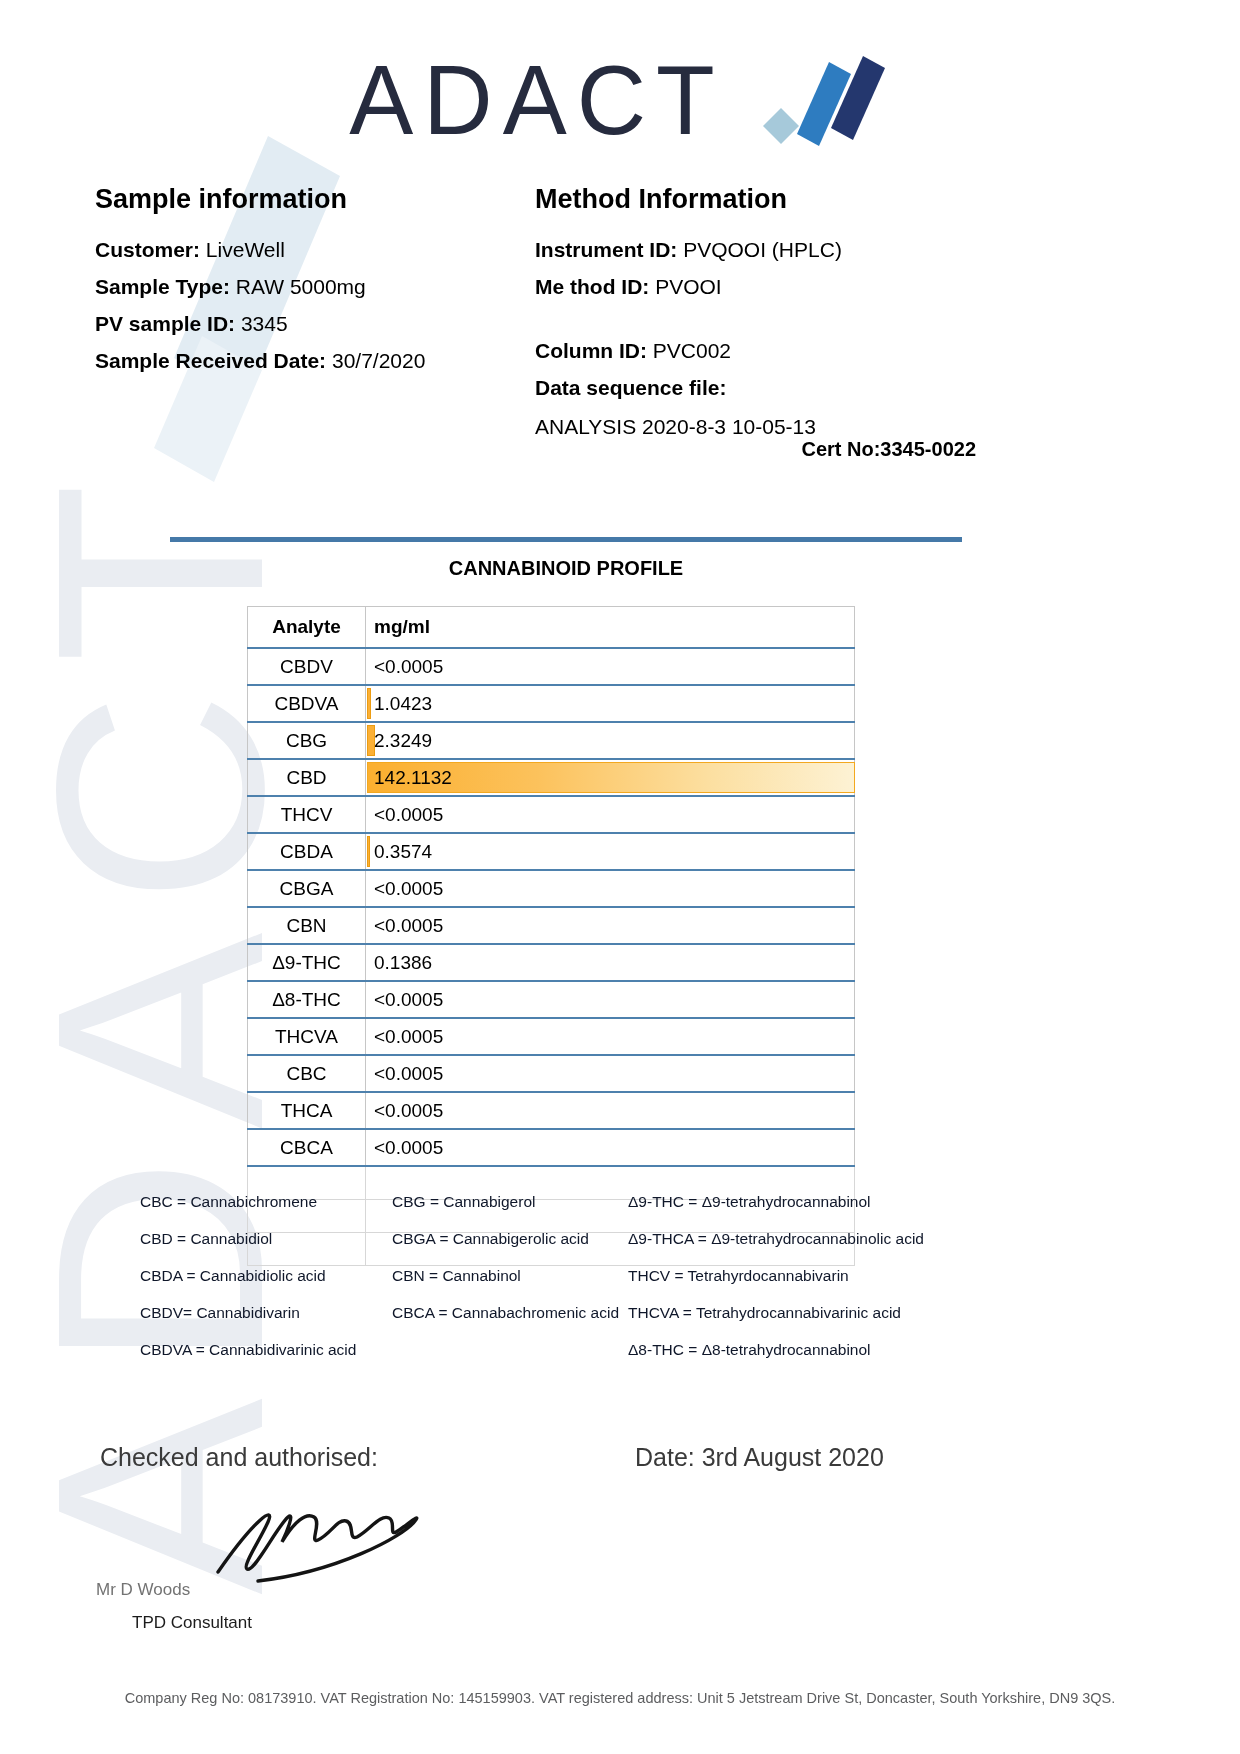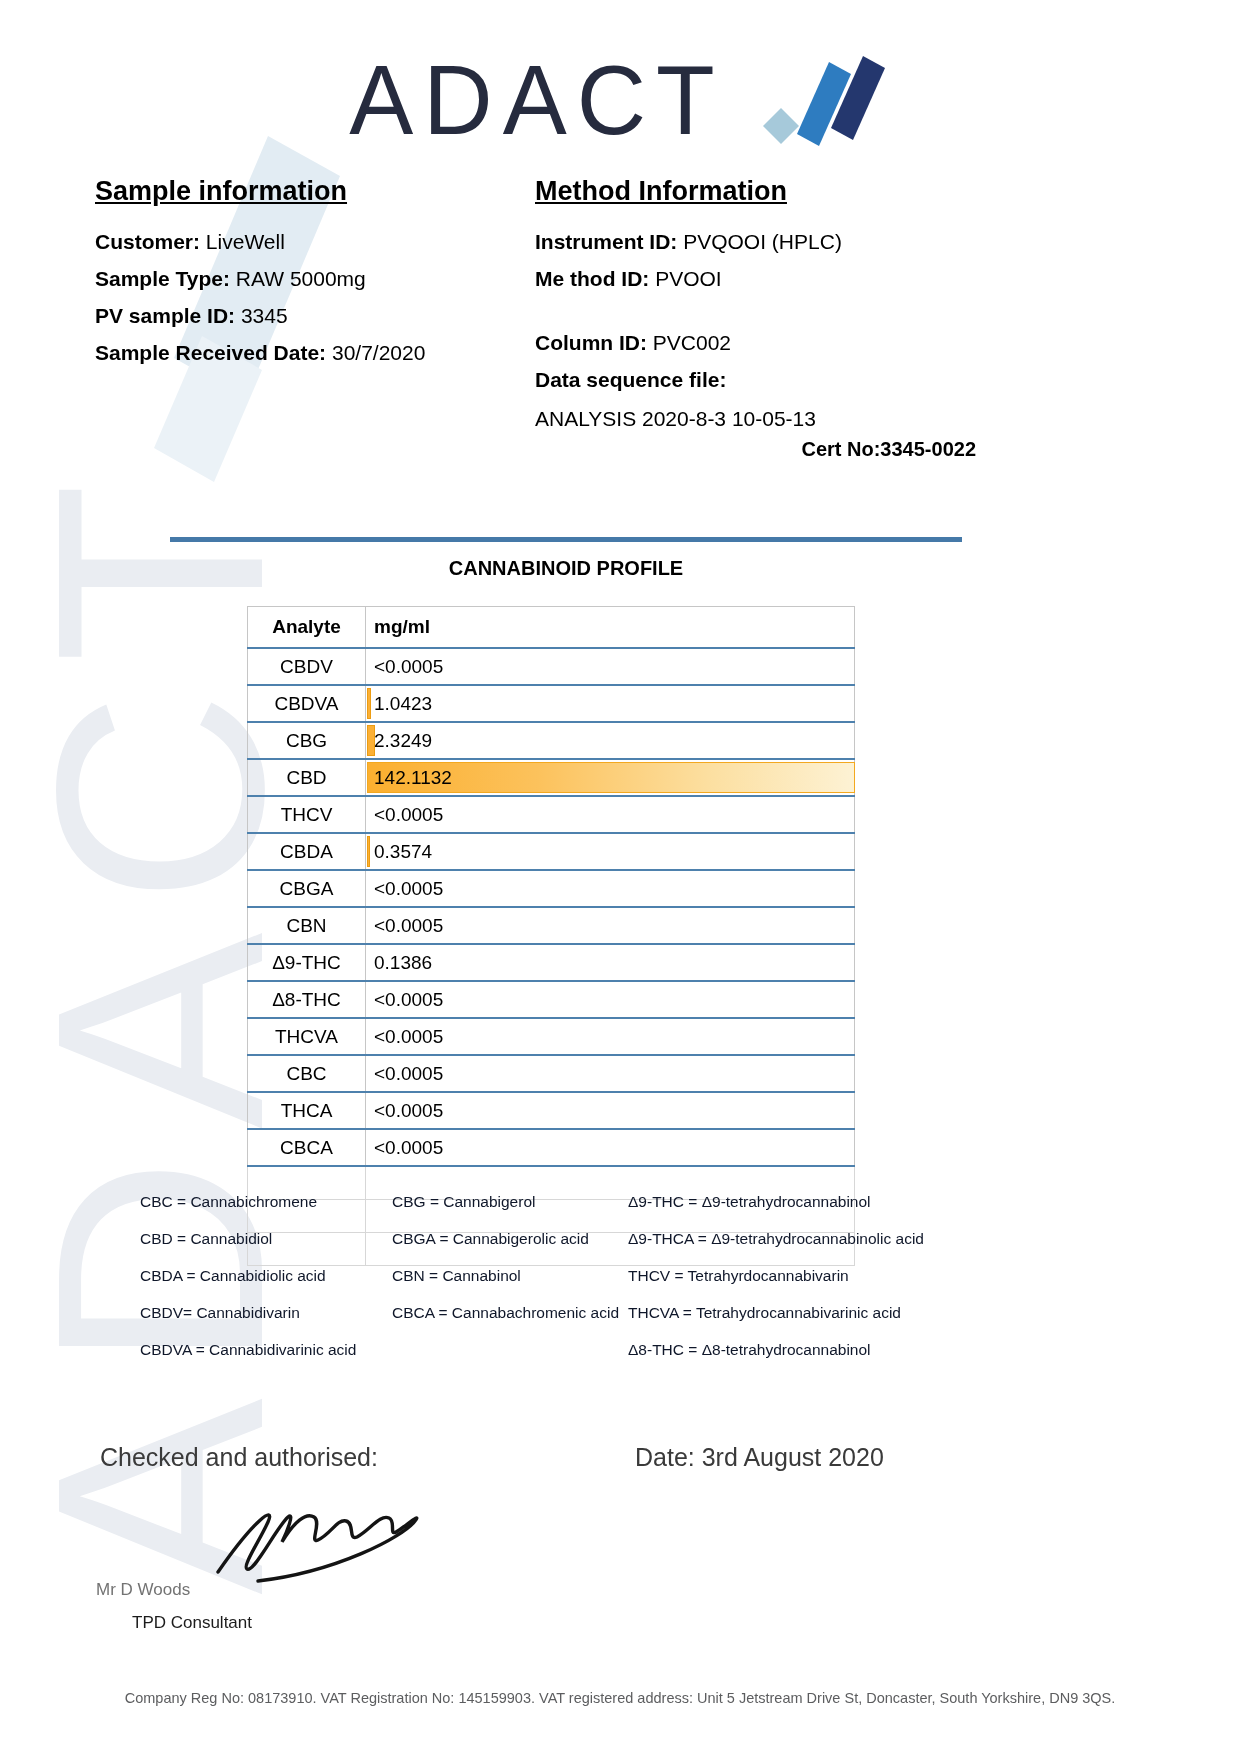--- a/index.html
+++ b/index.html
@@ -19,21 +19,21 @@
   .logo-row{position:absolute;left:0;top:52px;width:100%;display:flex;
             justify-content:center;align-items:flex-start;}
   .logo-text{font-size:96px;line-height:96px;letter-spacing:10px;color:#262b3e;
              font-weight:400;transform:scaleY(1.02);}
   .logo-mark{margin-left:16px;margin-top:4px;}
 
   
   .info-block{position:absolute;}
   .sample-info{left:95px;top:168px;width:440px;}
   .method-info{left:535px;top:168px;width:480px;}
-  .info-title{font-size:27px;font-weight:bold;margin:8px 0 16px 0;text-decoration:underline;}
+  .info-title{font-size:27px;font-weight:bold;margin:16px 0 16px 0;}
   .info-line{font-size:21px;line-height:37px;white-space:nowrap;}
   .sample-info .info-line{font-weight:bold;}
   .info-line .lbl{font-weight:bold;}
   .info-line .val{font-weight:normal;}
   .gap-before{margin-top:27px;}
   .seq-value{font-size:21px;line-height:37px;font-weight:normal;margin-top:2px;}
 
   .cert-no{position:absolute;right:264px;top:438px;font-size:20px;font-weight:bold;}
 
   

